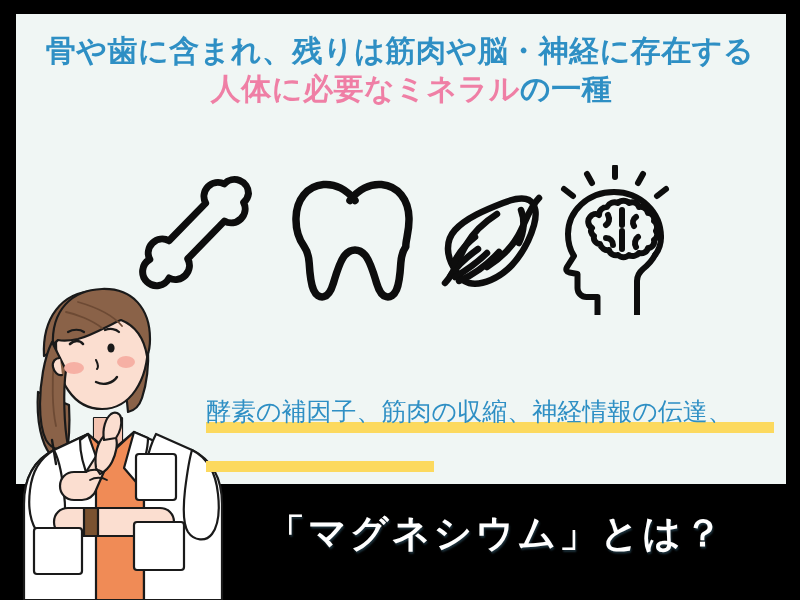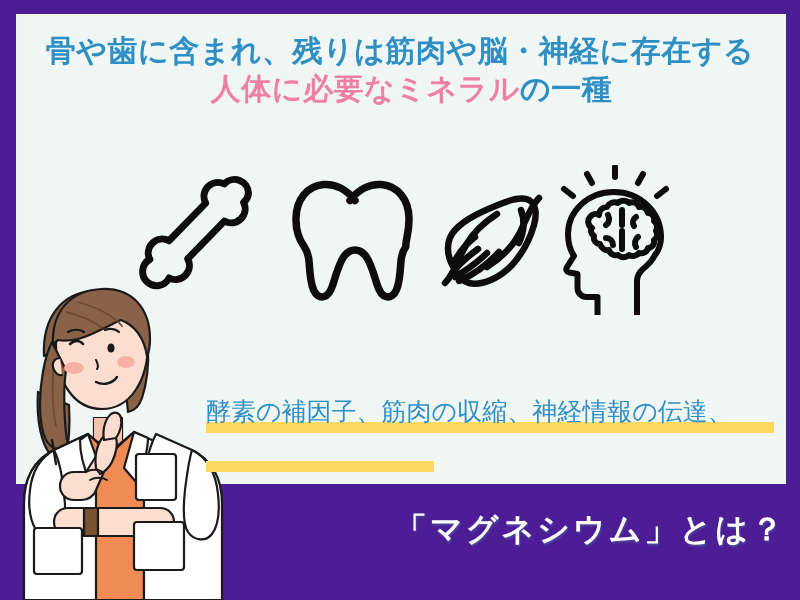--- a/index.html
+++ b/index.html
@@ -10,21 +10,21 @@
     width: 800px;
     height: 600px;
     overflow: hidden;
     font-family: "Liberation Sans", "DejaVu Sans", sans-serif;
   }
 
   #slide {
     position: relative;
     width: 800px;
     height: 600px;
-    background: #4c1d95;
+    background: #000000;
     overflow: hidden;
   }
 
   
   #inner-panel {
     position: absolute;
     left: 16px;
     top: 14px;
     width: 770px;
     height: 470px;
@@ -98,23 +98,23 @@
   }
   #marker-1 { width: 568px; }
   #marker-2 { width: 228px; }
 
   
   #bottom-title {
     position: absolute;
     left: 206px;
     top: 508px;
     width: 580px;
-    text-align: right;
+    text-align: center;
     color: #ffffff;
-    font-size: 32px;
+    font-size: 38px;
     font-weight: bold;
     letter-spacing: 3px;
     white-space: nowrap;
     text-shadow: 1px 2px 2px rgba(80,140,170,.35);
   }
 
   
   #woman {
     position: absolute;
     left: 8px;

